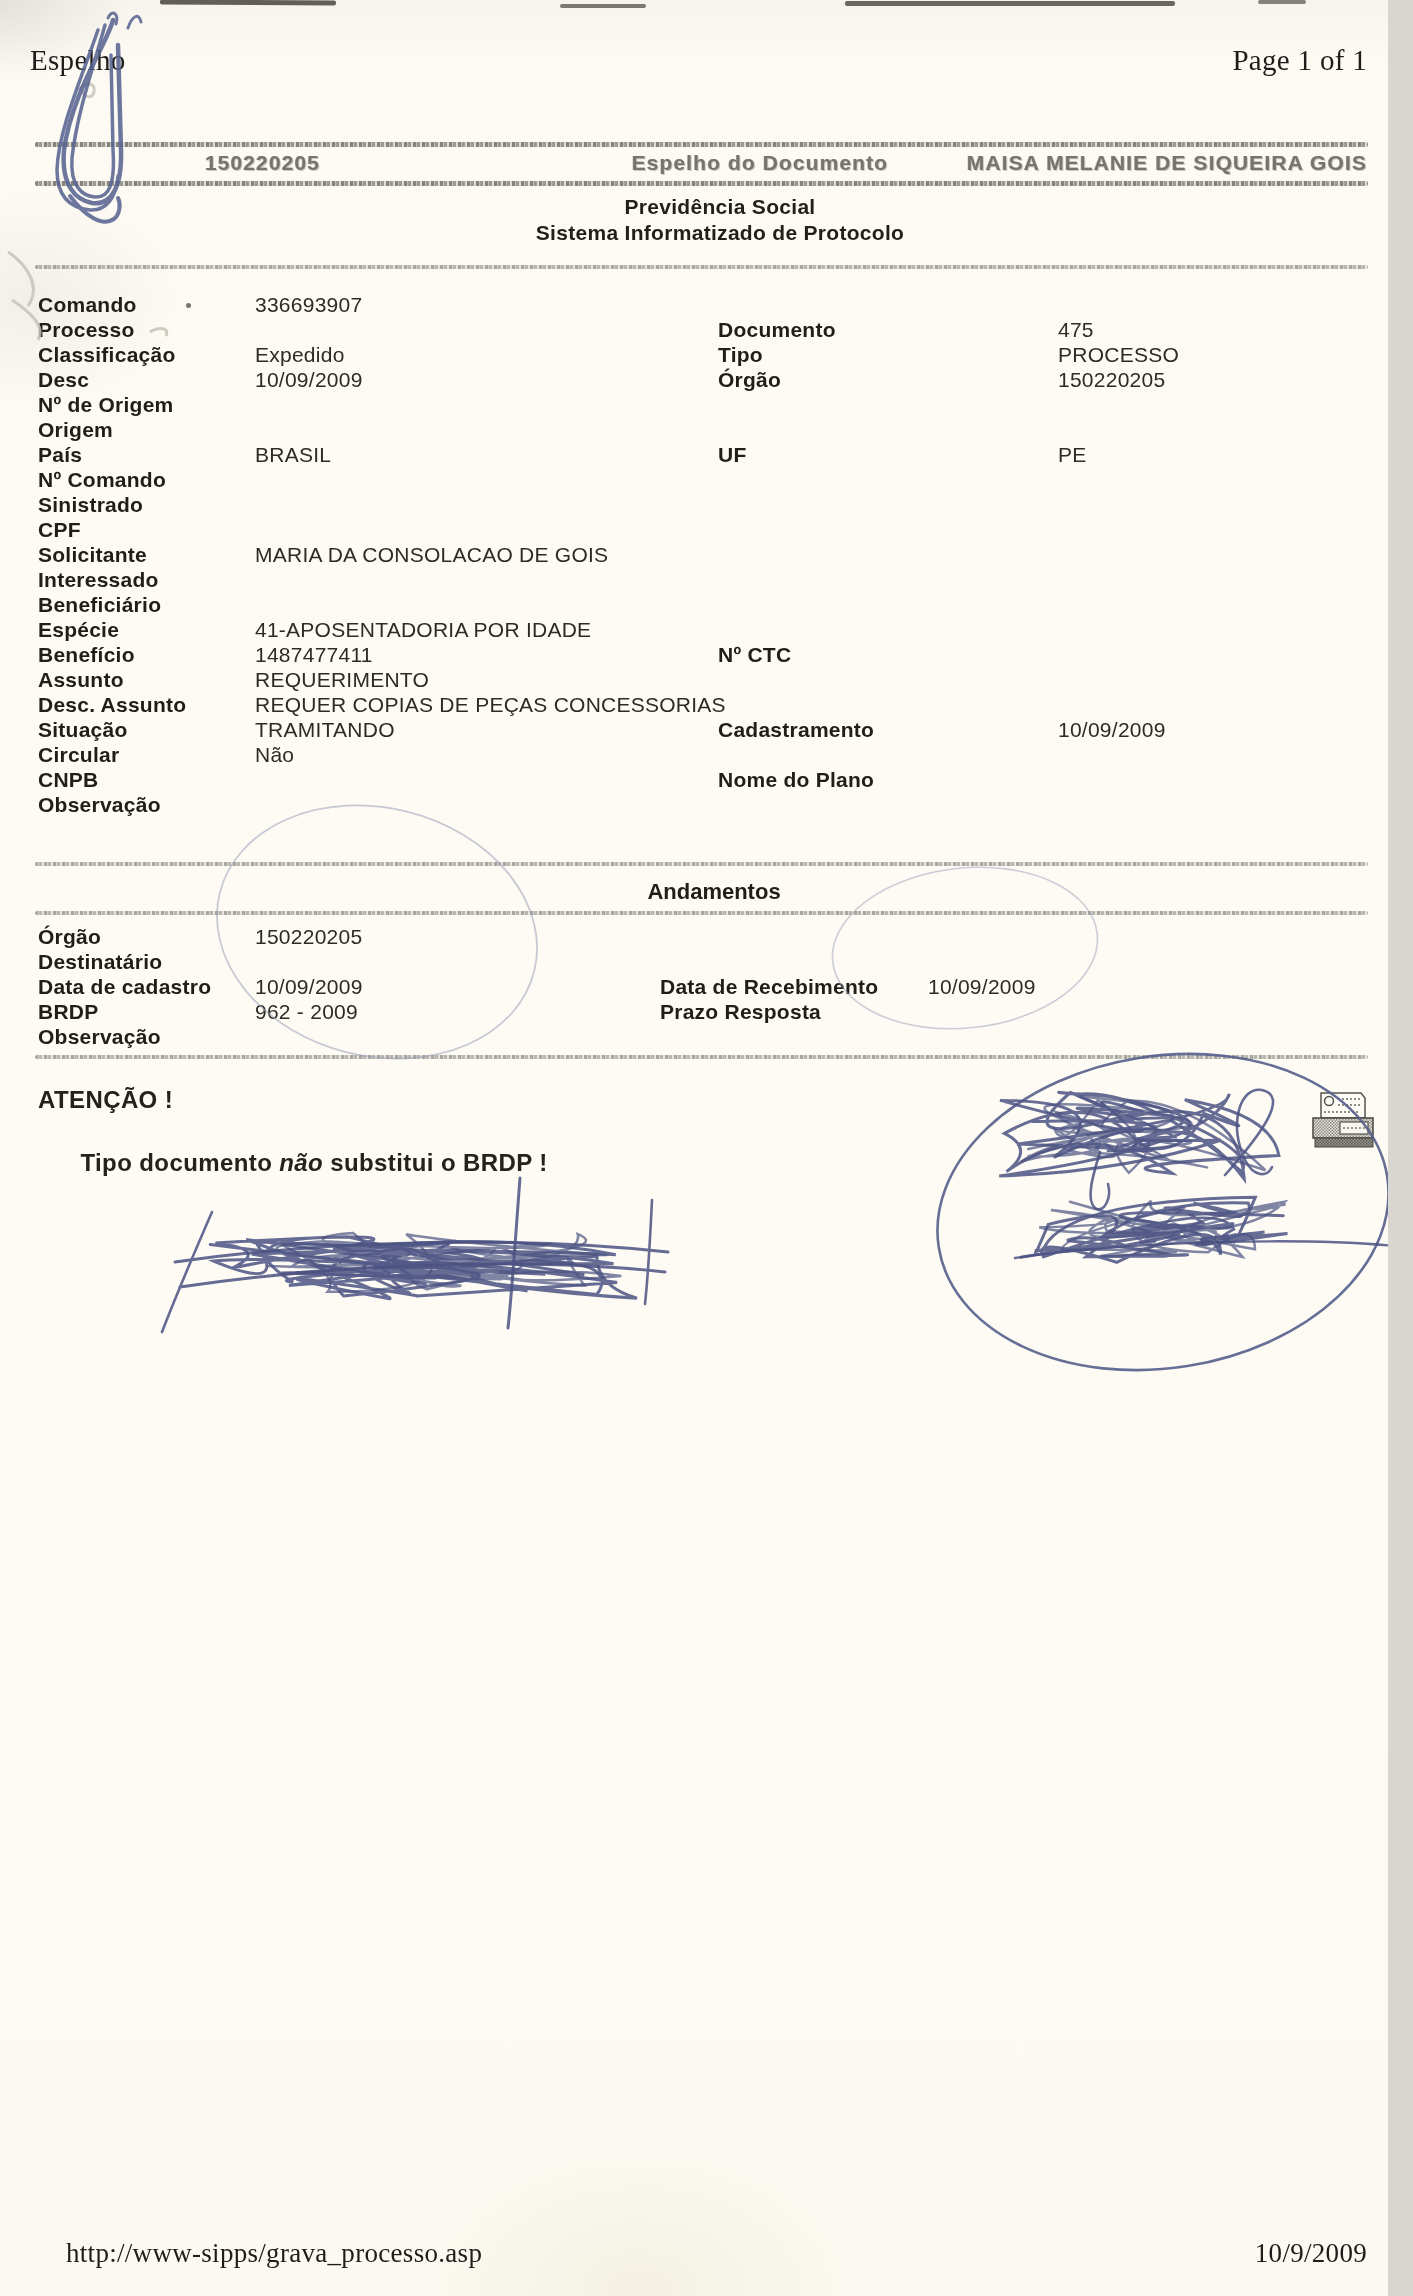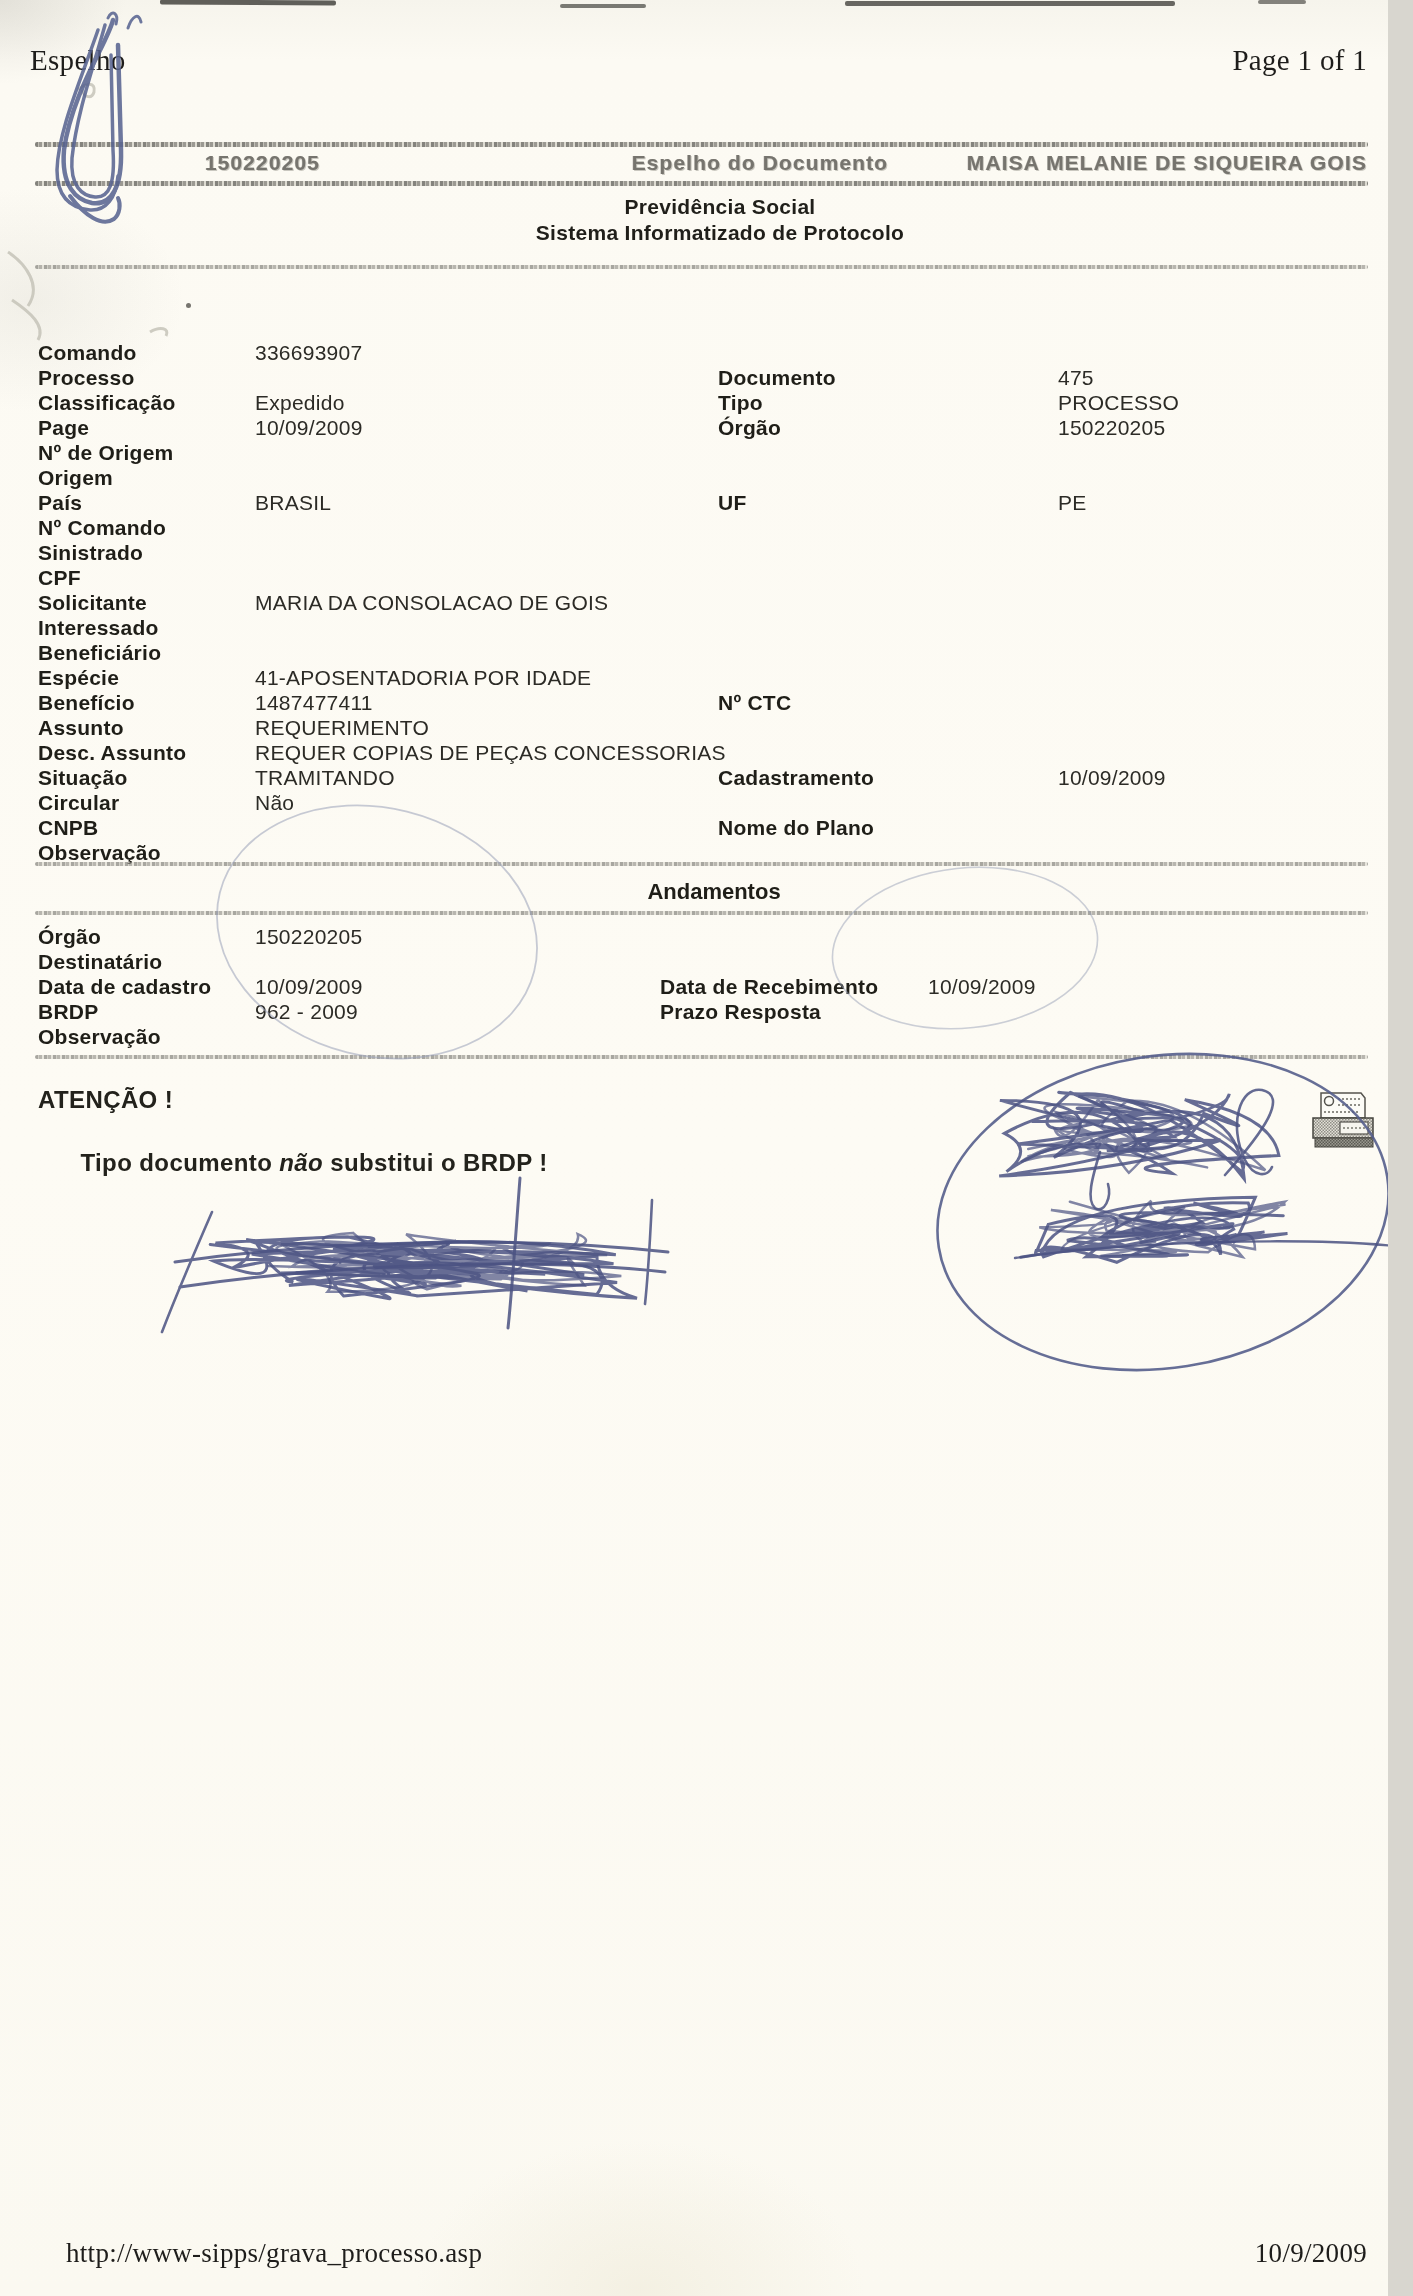--- a/index.html
+++ b/index.html
@@ -61,38 +61,38 @@
     <div class="abs graytxt" style="right:21px;top:151px;">MAISA MELANIE DE SIQUEIRA GOIS</div>
     <div class="dotline" style="top:181px;"></div>
 
     <div class="abs blacktitle" style="left:0;top:195px;width:1440px;text-align:center;">Previdência Social</div>
     <div class="abs blacktitle" style="left:0;top:221px;width:1440px;text-align:center;">Sistema Informatizado de Protocolo</div>
 
     <div class="dotline light" style="top:265px;"></div>
 
     <div class="dot-artifact" style="left:186px;top:303px;"></div>
 
-    <div class="frows main" id="mainRows" style="top:293px;margin-top:48px;">
+    <div class="frows main" id="mainRows" style="top:293px;">
         <div class="frow">
           <span class="lbl">Comando</span>
           <span class="val">336693907</span>
         </div>
         <div class="frow">
           <span class="lbl">Processo</span>
           <span class="rlbl">Documento</span>
           <span class="rval">475</span>
         </div>
         <div class="frow">
           <span class="lbl">Classificação</span>
           <span class="val">Expedido</span>
           <span class="rlbl">Tipo</span>
           <span class="rval">PROCESSO</span>
         </div>
         <div class="frow">
-          <span class="lbl">Page</span>
+          <span class="lbl">Desc</span>
           <span class="val">10/09/2009</span>
           <span class="rlbl">Órgão</span>
           <span class="rval">150220205</span>
         </div>
         <div class="frow">
           <span class="lbl">Nº de Origem</span>
         </div>
         <div class="frow">
           <span class="lbl">Origem</span>
         </div>

